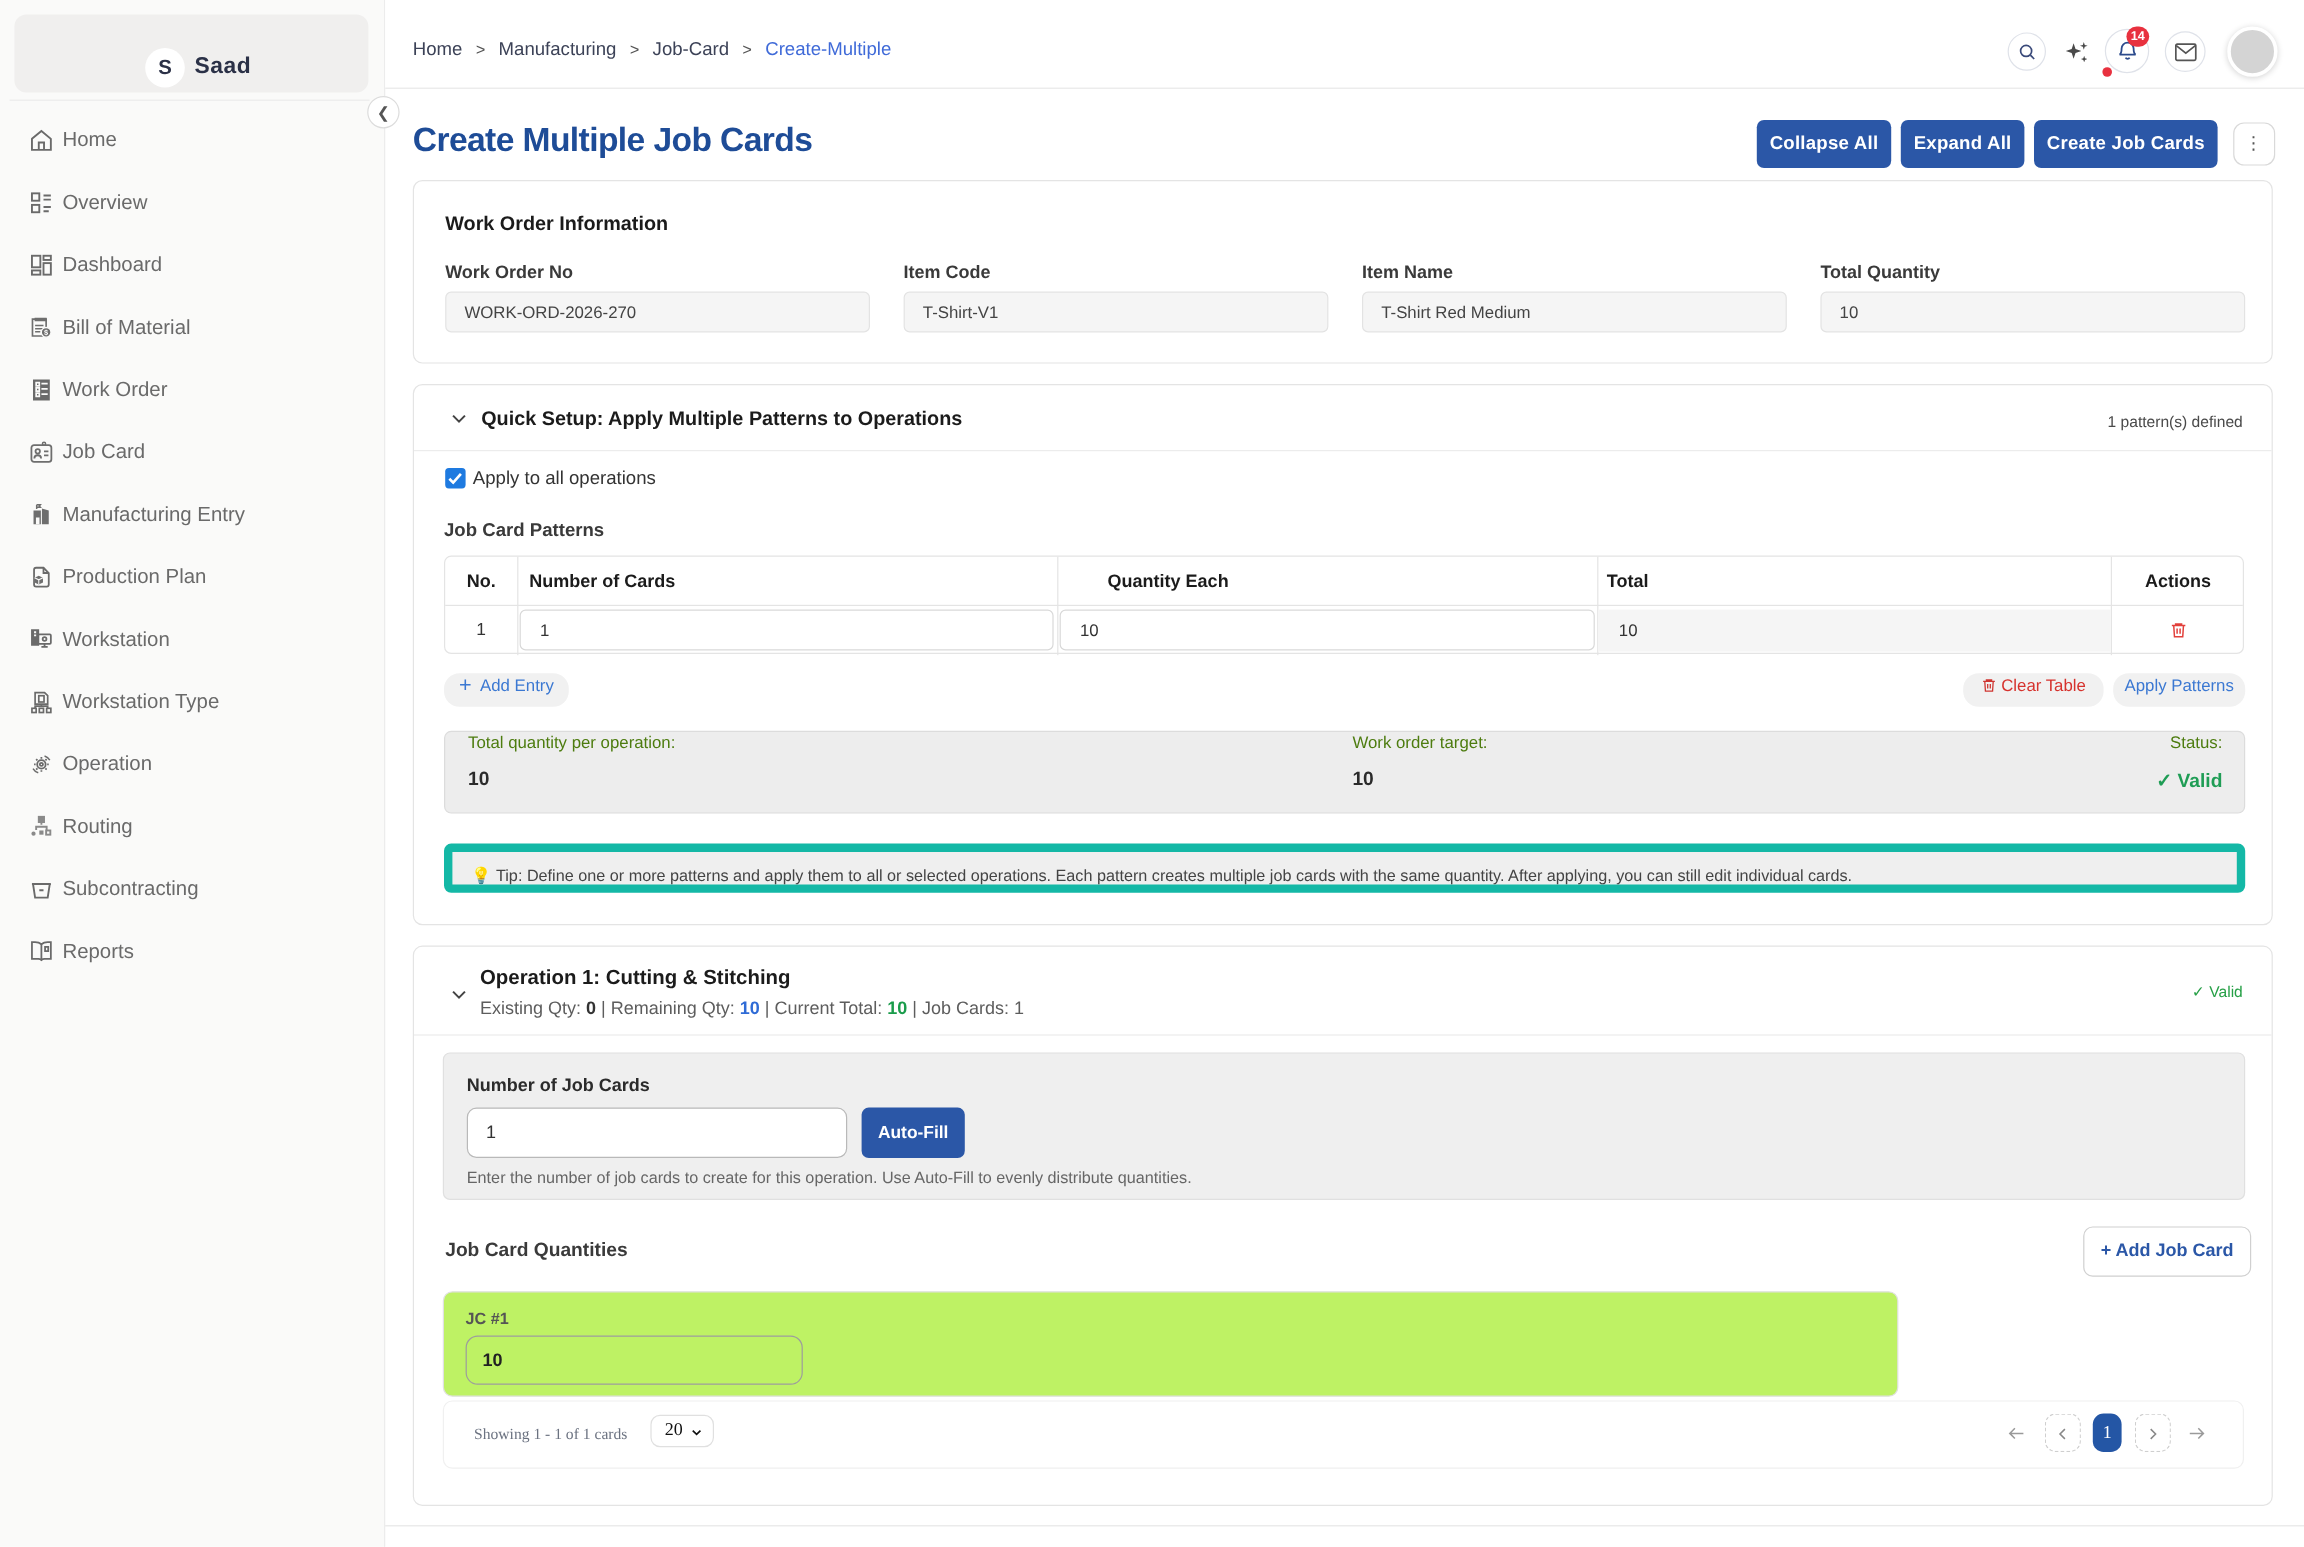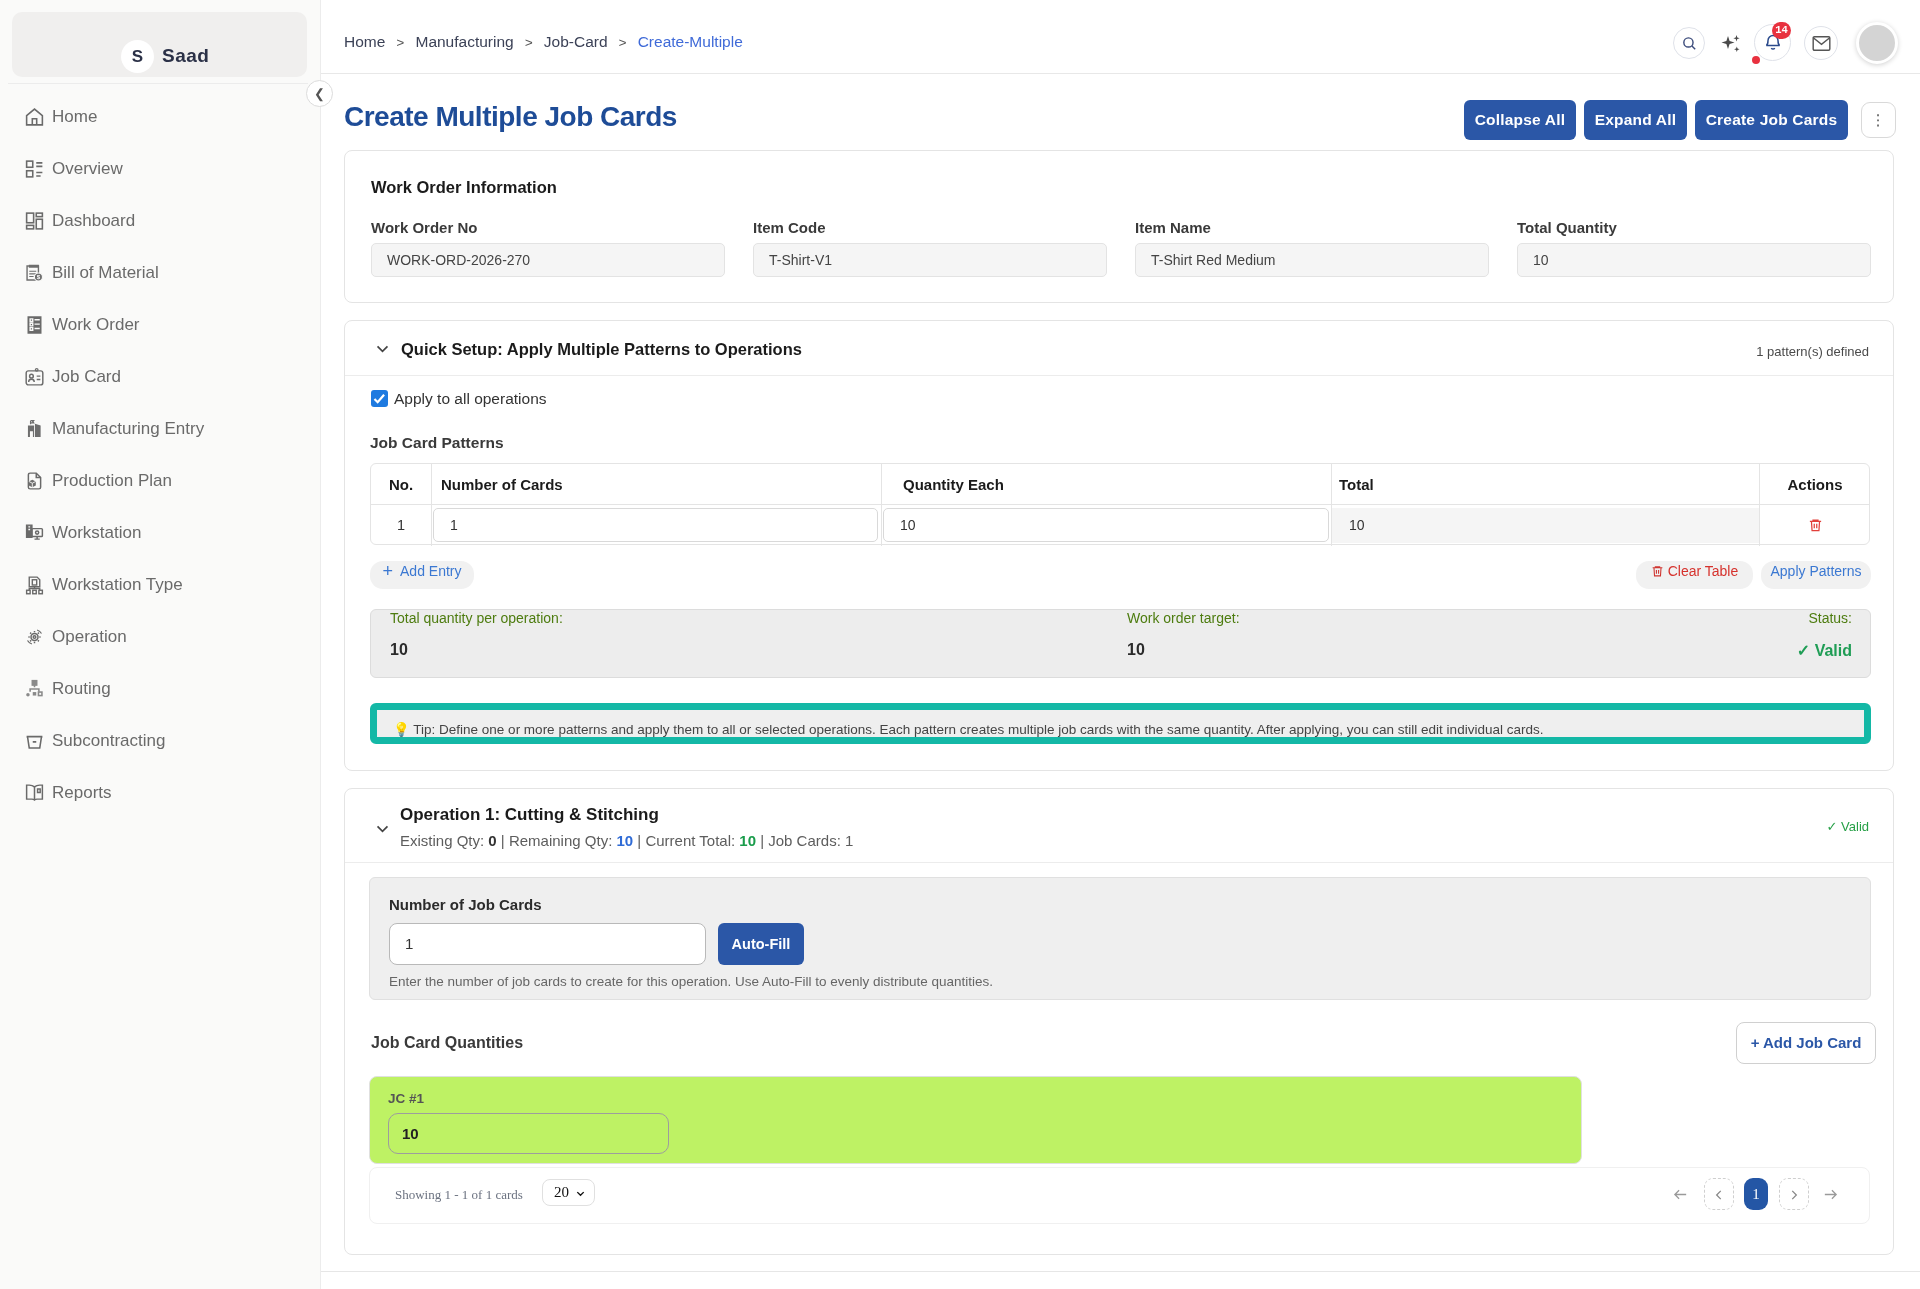--- a/index.html
+++ b/index.html
@@ -24,21 +24,21 @@
 #collapse { position:absolute; left:306px; top:80px; width:27px; height:27px;
   background:#fff; border:1px solid #dcdcdc; border-radius:50%; z-index:5;
   color:#555; text-align:center; line-height:25px; font-size:13px; }
 
 
 #topbar { position:absolute; left:321px; top:0; width:1599px; height:74px;
   background:#fff; border-bottom:1px solid #e8e8e8; }
 #crumbs { position:absolute; left:23px; top:33px; font-size:15.5px; color:#3c4257; }
 #crumbs .sepc { color:#555; margin:0 11px; font-size:13.5px; font-family:'Liberation Mono',monospace; }
 #crumbs .blue { color:#3f6ad8; }
-.circbtn { position:absolute; border:1px solid #dfe2e9; border-radius:50%; background:#fff;font-family:Liberation Mono, monospace; }
+.circbtn { position:absolute; border:1px solid #dfe2e9; border-radius:50%; background:#fff; }
 
 
 #ptitle { position:absolute; left:344px; top:101px; font-size:28px; font-weight:bold;
   color:#1e4c97; letter-spacing:-0.5px; }
 .bluebtn { position:absolute; top:100px; height:40px; background:#2b57a7; color:#fff;
   border-radius:6px; font-size:15.5px; font-weight:bold; text-align:center;
   line-height:40px; letter-spacing:0.2px; }
 #dotsbtn { position:absolute; left:1861px; top:102px; width:35px; height:36px;
   border:1px solid #d9d9d9; border-radius:9px; background:#fff; text-align:center;
   line-height:34px; color:#555; font-size:15px; letter-spacing:1px; }
@@ -324,21 +324,21 @@
           <path d="M1.5 6.5l3.5 3.5 7-8"></path>
         </svg>
       </div>
     <div id="chklabel">Apply to all operations</div>
   </div>
   <div id="jcplabel">Job Card Patterns</div>
   <div id="pattable">
     <div class="hrow"></div>
     <div class="hcell" style="left:0px; width:60px; text-align:center;">No.</div>
     <div class="hcell" style="left:70px;">Number of Cards</div>
-    <div class="hcell" style="left:532px;">Quantity Each</div>
+    <div class="hcell" style="left:552px;">Quantity Each</div>
     <div class="hcell" style="left:968px;">Total</div>
     <div class="hcell" style="left:1388px; width:112px; text-align:center;">Actions</div>
     <div class="vline" style="left:60px;"></div>
     <div class="vline" style="left:510px;"></div>
     <div class="vline" style="left:960px;"></div>
     <div class="vline" style="left:1388px;"></div>
     <div class="drow"></div>
     <div style="position:absolute; left:0; top:41px; width:60px; height:40px; line-height:40px; text-align:center; font-size:14.5px; color:#333;">1</div>
     <div class="cellinput" style="left:62px; width:445px;">1</div>
     <div class="cellinput" style="left:512px; width:446px;">10</div>

